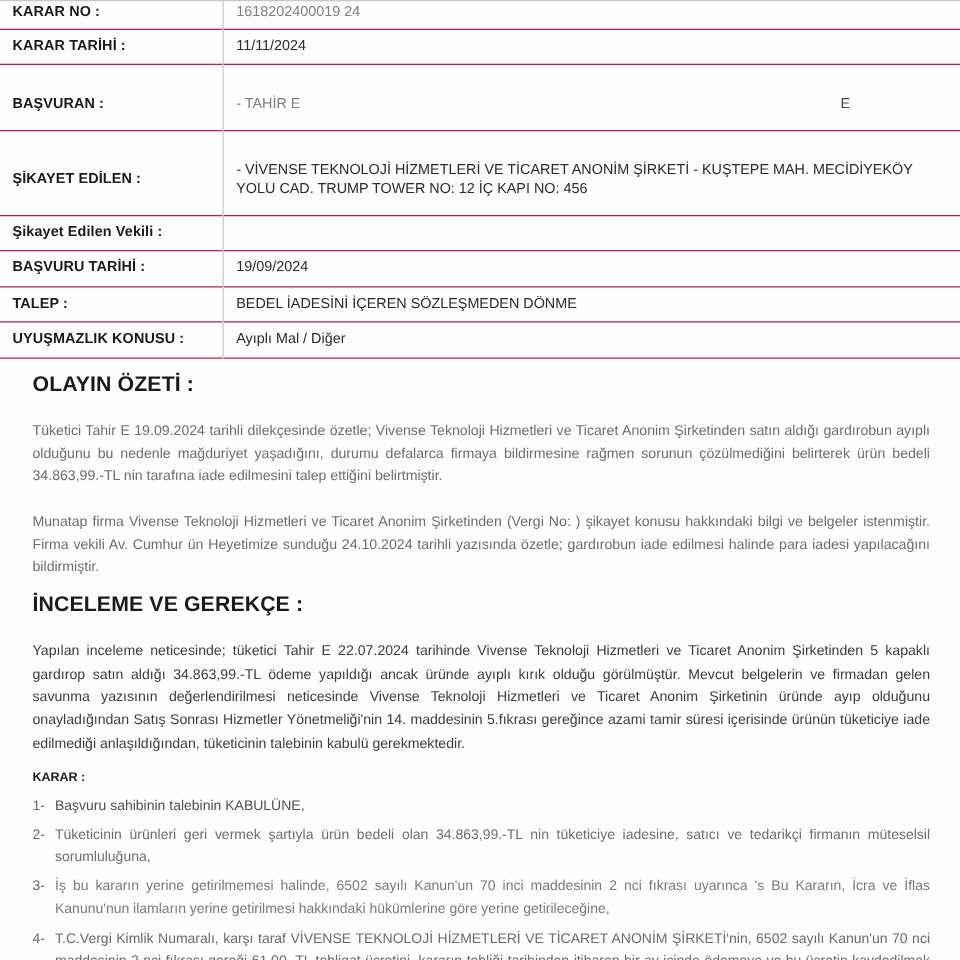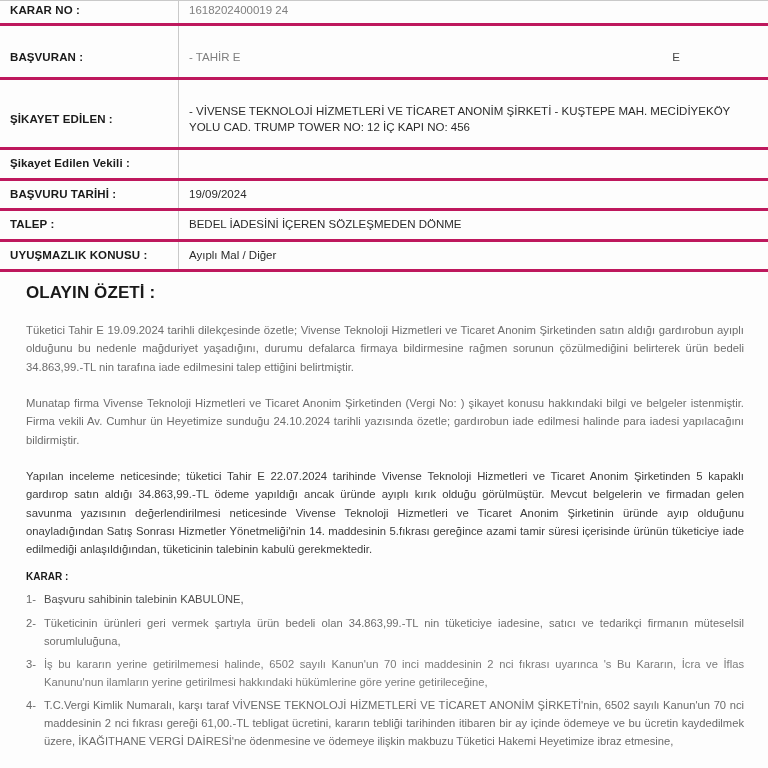--- a/index.html
+++ b/index.html
@@ -22,21 +22,21 @@
     box-sizing: border-box;
   }
 
   
   .form-table {
     width: 100%;
     border-collapse: collapse;
     table-layout: fixed;
   }
   .form-table tr {
-    border-bottom: 3px solid #be185d;
+    border-bottom: 1px solid #be185d;
   }
   .form-table td {
     border-right: 1px solid #c9c9c9;
     padding: 6px 8px 6px 10px;
     vertical-align: middle;
     font-size: 11.5px;
     line-height: 1.35;
   }
   .form-table td:last-child {
     border-right: none;
@@ -129,20 +129,24 @@
 <div class="page">
 
   <hr class="hr-top">
 
   <table class="form-table">
     <tbody>
       <tr class="row-first">
         <td class="lbl">KARAR NO :</td>
         <td class="val val-faded">1618202400019 24</td>
       </tr>
+      <tr>
+        <td class="lbl">KARAR TARİHİ :</td>
+        <td class="val">11/11/2024</td>
+      </tr>
       <tr class="tall">
         <td class="lbl">BAŞVURAN :</td>
         <td class="val val-faded">
           <span>- TAHİR E</span>
           <span class="trailing-e">E</span>
         </td>
       </tr>
       <tr class="tall">
         <td class="lbl">ŞİKAYET EDİLEN :</td>
         <td class="val">- VİVENSE TEKNOLOJİ HİZMETLERİ VE TİCARET ANONİM ŞİRKETİ - KUŞTEPE MAH. MECİDİYEKÖY YOLU CAD. TRUMP TOWER NO: 12 İÇ KAPI NO: 456</td>
@@ -166,20 +170,21 @@
     </tbody>
   </table>
 
   <div class="sec">
 
     <div class="sec-title">OLAYIN ÖZETİ :</div>
     <div class="sec-body faint">Tüketici Tahir E                  19.09.2024 tarihli dilekçesinde özetle; Vivense Teknoloji Hizmetleri ve Ticaret Anonim Şirketinden satın aldığı gardırobun ayıplı olduğunu bu nedenle mağduriyet yaşadığını, durumu defalarca firmaya bildirmesine rağmen sorunun çözülmediğini belirterek ürün bedeli 34.863,99.-TL nin tarafına iade edilmesini talep ettiğini belirtmiştir.</div>
 
     <div class="sec-body faint">Munatap firma Vivense Teknoloji Hizmetleri ve Ticaret Anonim Şirketinden (Vergi No:                    ) şikayet konusu hakkındaki bilgi ve belgeler istenmiştir. Firma vekili Av. Cumhur                    ün Heyetimize sunduğu 24.10.2024 tarihli yazısında özetle; gardırobun iade edilmesi halinde para iadesi yapılacağını bildirmiştir.</div>
 
+    <div class="sec-title">İNCELEME VE GEREKÇE :</div>
     <div class="sec-body darker">Yapılan inceleme neticesinde; tüketici Tahir E                  22.07.2024 tarihinde Vivense Teknoloji Hizmetleri ve Ticaret Anonim Şirketinden 5 kapaklı gardırop satın aldığı 34.863,99.-TL ödeme yapıldığı ancak üründe ayıplı kırık olduğu görülmüştür. Mevcut belgelerin ve firmadan gelen savunma yazısının değerlendirilmesi neticesinde Vivense Teknoloji Hizmetleri ve Ticaret Anonim Şirketinin üründe ayıp olduğunu onayladığından Satış Sonrası Hizmetler Yönetmeliği'nin 14. maddesinin 5.fıkrası gereğince azami tamir süresi içerisinde ürünün tüketiciye iade edilmediği anlaşıldığından, tüketicinin talebinin kabulü gerekmektedir.</div>
 
     <div class="karar-head">KARAR :</div>
     <ul class="karar-list">
       <li class="l1">
         <span class="mark">1-</span>
         <span>Başvuru sahibinin talebinin KABULÜNE,</span>
       </li>
       <li class="l2">
         <span class="mark">2-</span>

